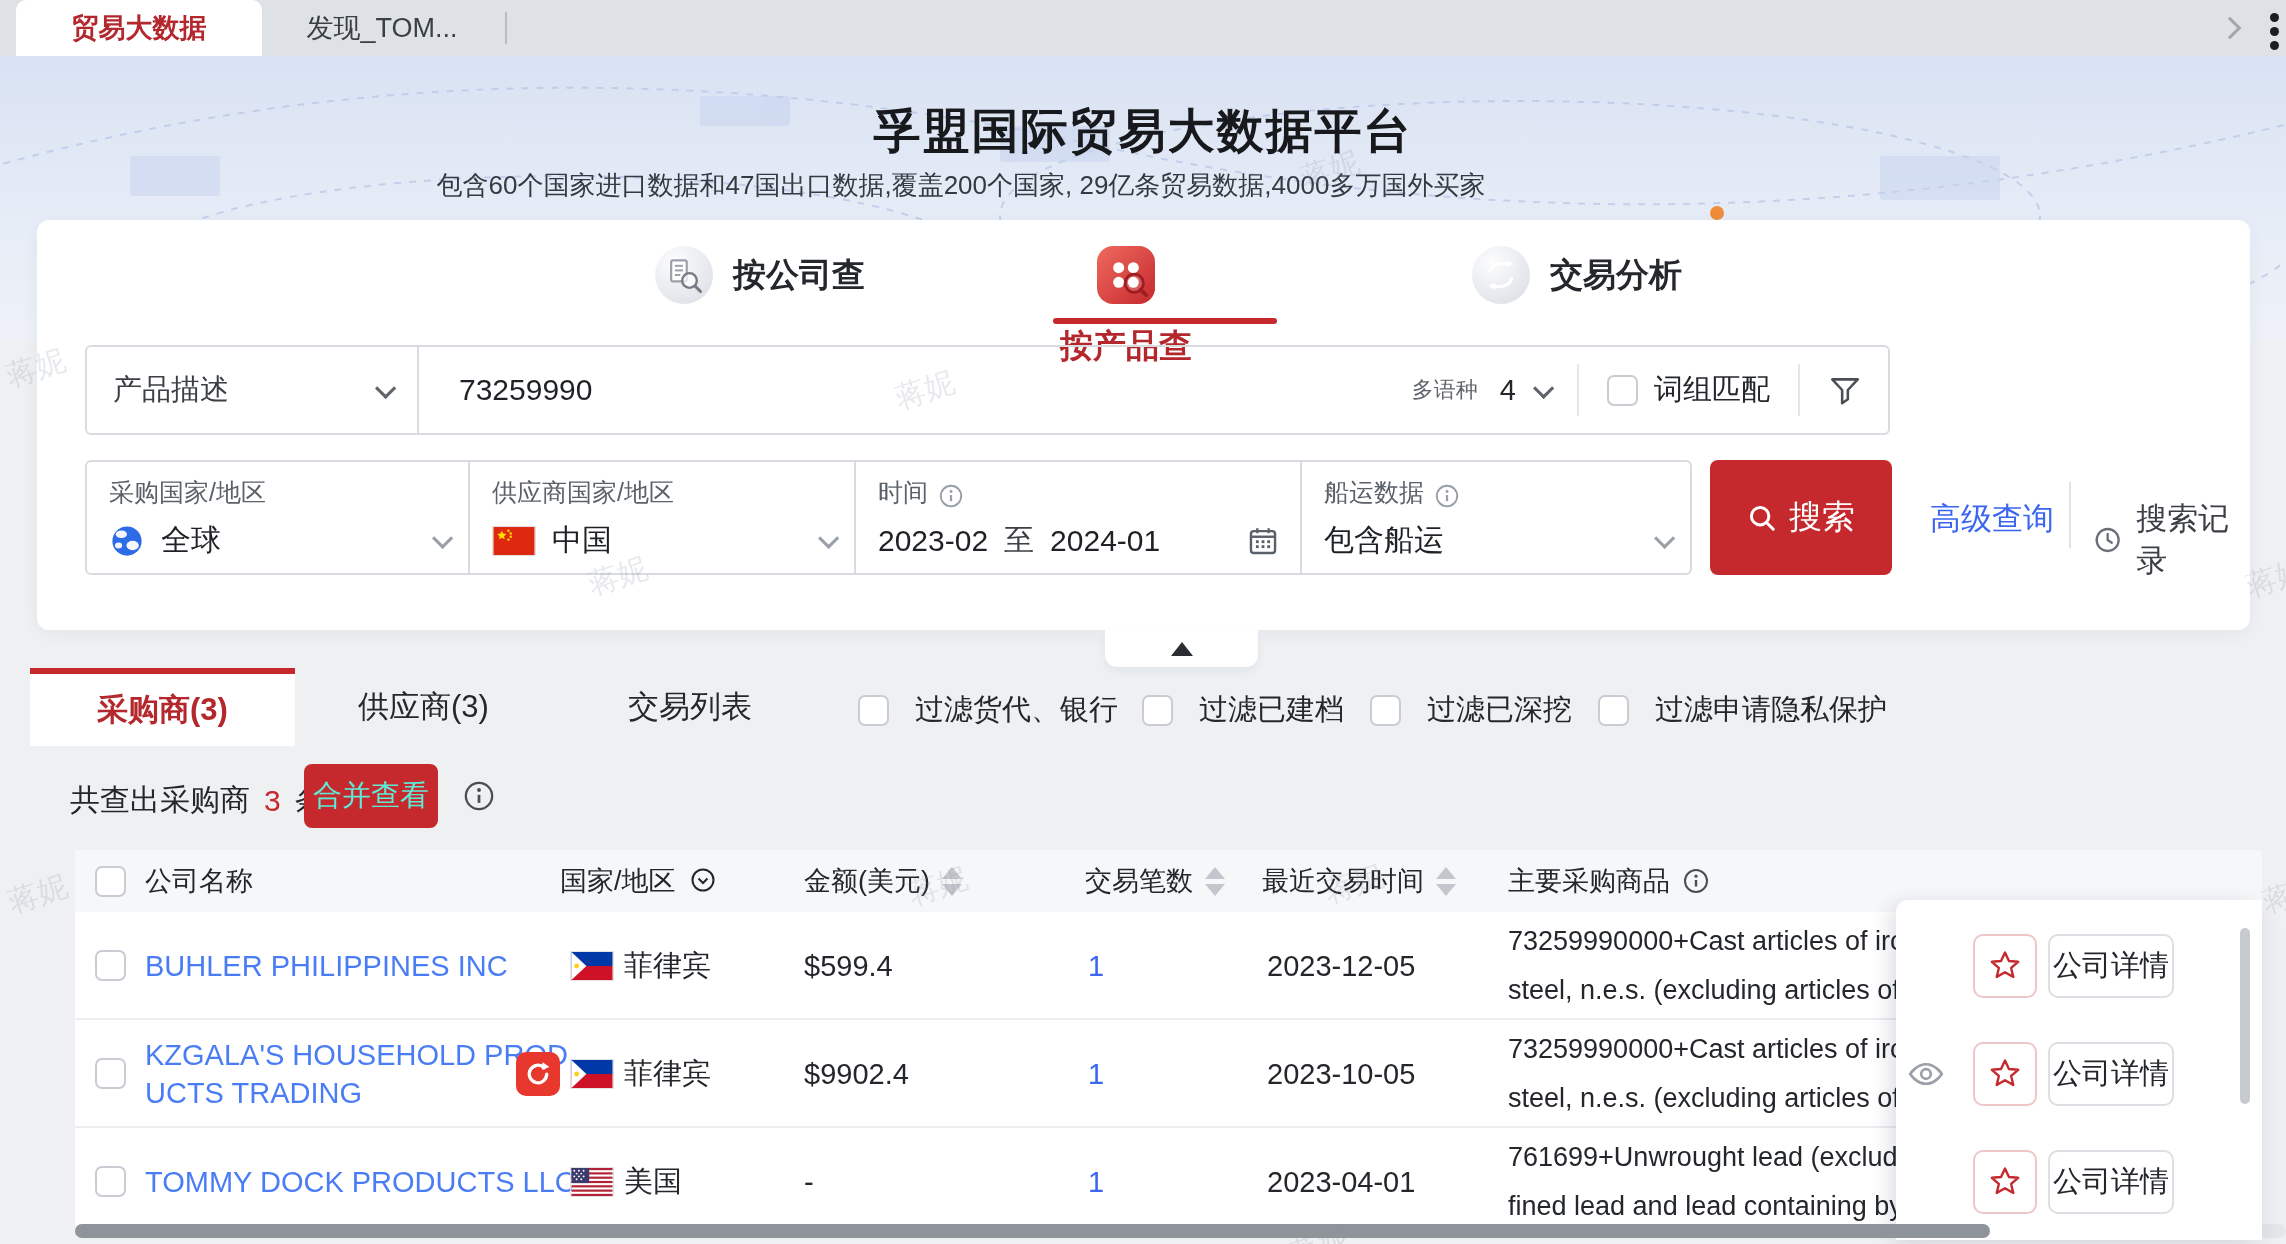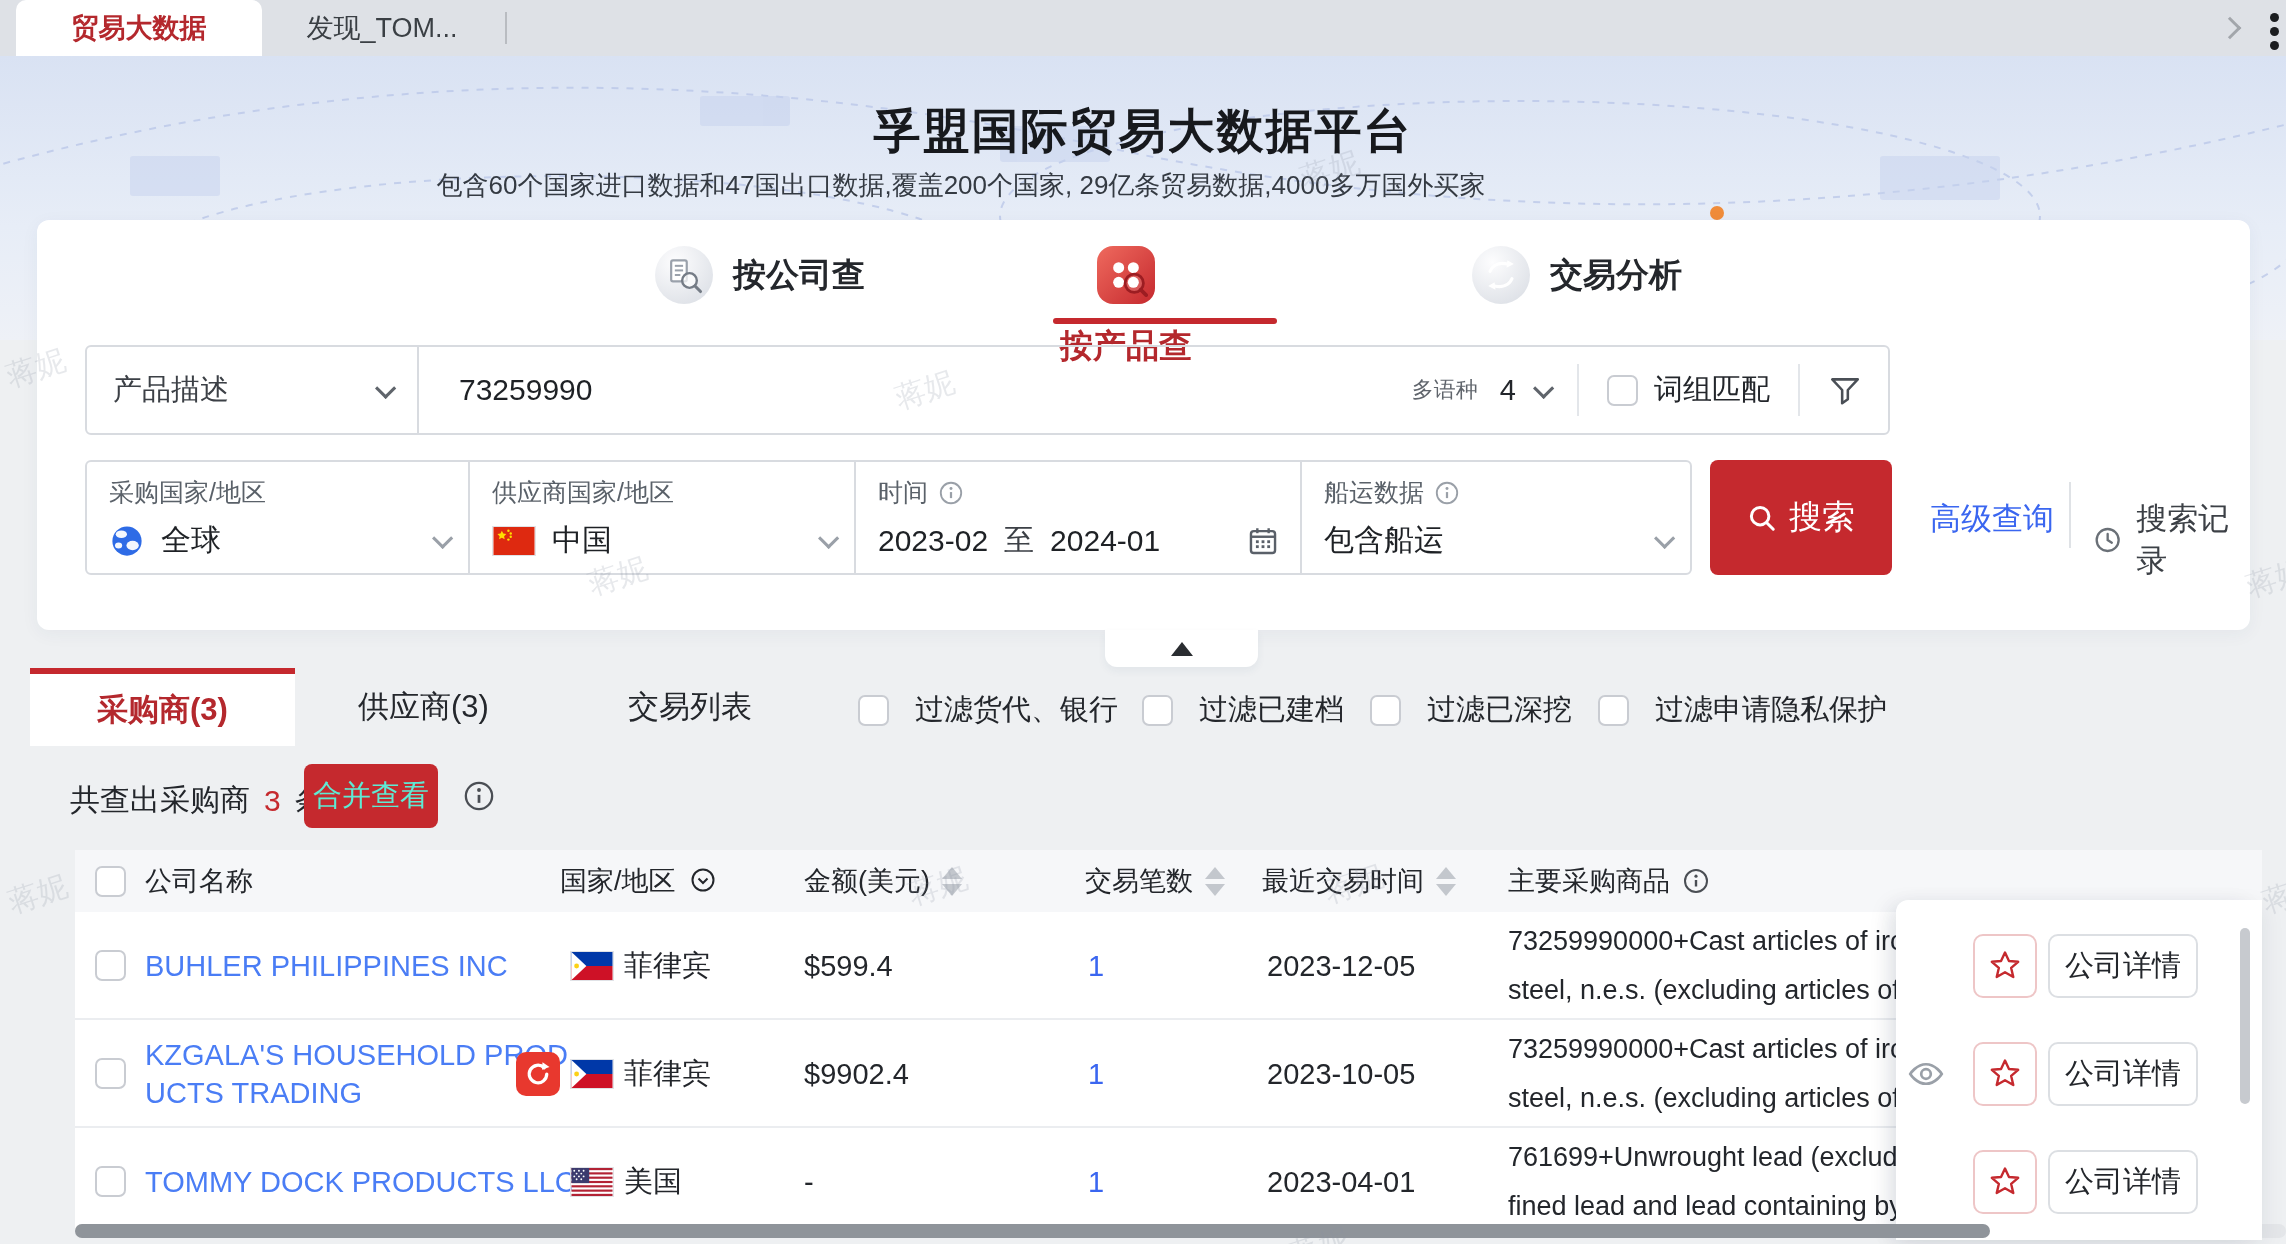--- a/index.html
+++ b/index.html
@@ -49,21 +49,21 @@
   .vdiv{width:2px;height:52px;background:#e3e6ea;margin:0 28px;}
   .cb{width:31px;height:31px;border:2px solid #c9ccd2;border-radius:7px;background:#fff;flex:none;}
   #phrase{font-size:29px;color:#23262b;margin-left:16px;}
 
   
   .fbox{position:absolute;top:240px;height:115px;border:2px solid var(--border);background:#fff;}
   #fb1{left:48px;width:385px;border-radius:6px 0 0 6px;}
   #fb2{left:431px;width:388px;}
   #fb3{left:817px;width:448px;}
   #fb4{left:1263px;width:392px;border-radius:0 6px 6px 0;padding-left:12px;}
-  .flabel{position:absolute;left:22px;top:14px;font-size:25px;color:#5a6169;display:flex;align-items:center;gap:10px;}
+  .flabel{position:absolute;left:22px;top:14px;font-size:25px;color:#5a6169;display:flex;align-items:flex-end;gap:10px;}
   .fvalue{position:absolute;left:22px;top:58px;right:20px;display:flex;align-items:center;gap:16px;font-size:30px;color:#1e2125;}
   .fvalue .chev{margin-left:auto;color:#9aa0a8;border-color:#9aa0a8;}
   #search-btn{position:absolute;left:1673px;top:240px;width:182px;height:115px;background:var(--accent);border:none;border-radius:8px;
     display:flex;align-items:center;justify-content:center;gap:12px;color:#fff;font-size:33px;cursor:pointer;}
   #adv-link{position:absolute;left:1893px;top:278px;font-size:31px;color:var(--blue);}
   #adv-div{position:absolute;left:2032px;top:262px;width:2px;height:66px;background:#dfe2e6;}
   #history{position:absolute;left:2056px;top:278px;display:flex;align-items:center;gap:14px;font-size:31px;color:#3c4046;}
 
   
   #collapse{position:absolute;left:1105px;top:630px;width:153px;height:37px;background:#fff;border-radius:0 0 12px 12px;
@@ -102,21 +102,21 @@
   .flagbox{width:44px;height:30px;border:1px solid #e0e2e6;flex:none;}
   .badge{width:44px;height:44px;border-radius:10px;background:#e8382e;display:flex;align-items:center;justify-content:center;flex:none;}
 
   
   #panel{position:absolute;left:1896px;top:900px;width:366px;height:340px;background:#fff;border-radius:12px 0 0 0;
     box-shadow:-12px 0 22px -6px rgba(20,35,70,.10),0 8px 24px rgba(20,35,70,.08);z-index:6;}
   .action-row{position:absolute;left:0;width:100%;height:64px;}
   .eye{position:absolute;left:12px;top:14px;}
   .star-btn{position:absolute;left:77px;top:0;width:64px;height:64px;border:2px solid #eec6c7;border-radius:10px;background:#fff;
     display:flex;align-items:center;justify-content:center;cursor:pointer;}
-  .detail-btn{position:absolute;left:152px;top:0;width:150px;height:64px;border:2px solid #dcdfe3;border-radius:10px;background:#fff;
+  .detail-btn{position:absolute;left:152px;top:0;width:126px;height:64px;border:2px solid #dcdfe3;border-radius:10px;background:#fff;
     font-size:29px;color:#23262b;display:flex;align-items:center;justify-content:center;cursor:pointer;}
   #vscroll{position:absolute;left:344px;top:28px;width:10px;height:176px;background:#c7cacf;border-radius:5px;}
 
   
   #hscroll-track{position:absolute;left:75px;top:1224px;width:2211px;height:14px;background:#e4e6e9;border-radius:7px;}
   #hscroll-thumb{position:absolute;left:75px;top:1224px;width:1915px;height:14px;background:#8f949a;border-radius:7px;z-index:7;}
 
   .wm{position:absolute;font-size:30px;color:#8b93a3;opacity:.20;transform:rotate(-18deg);z-index:8;pointer-events:none;white-space:nowrap;}
 </style>
 </head>

